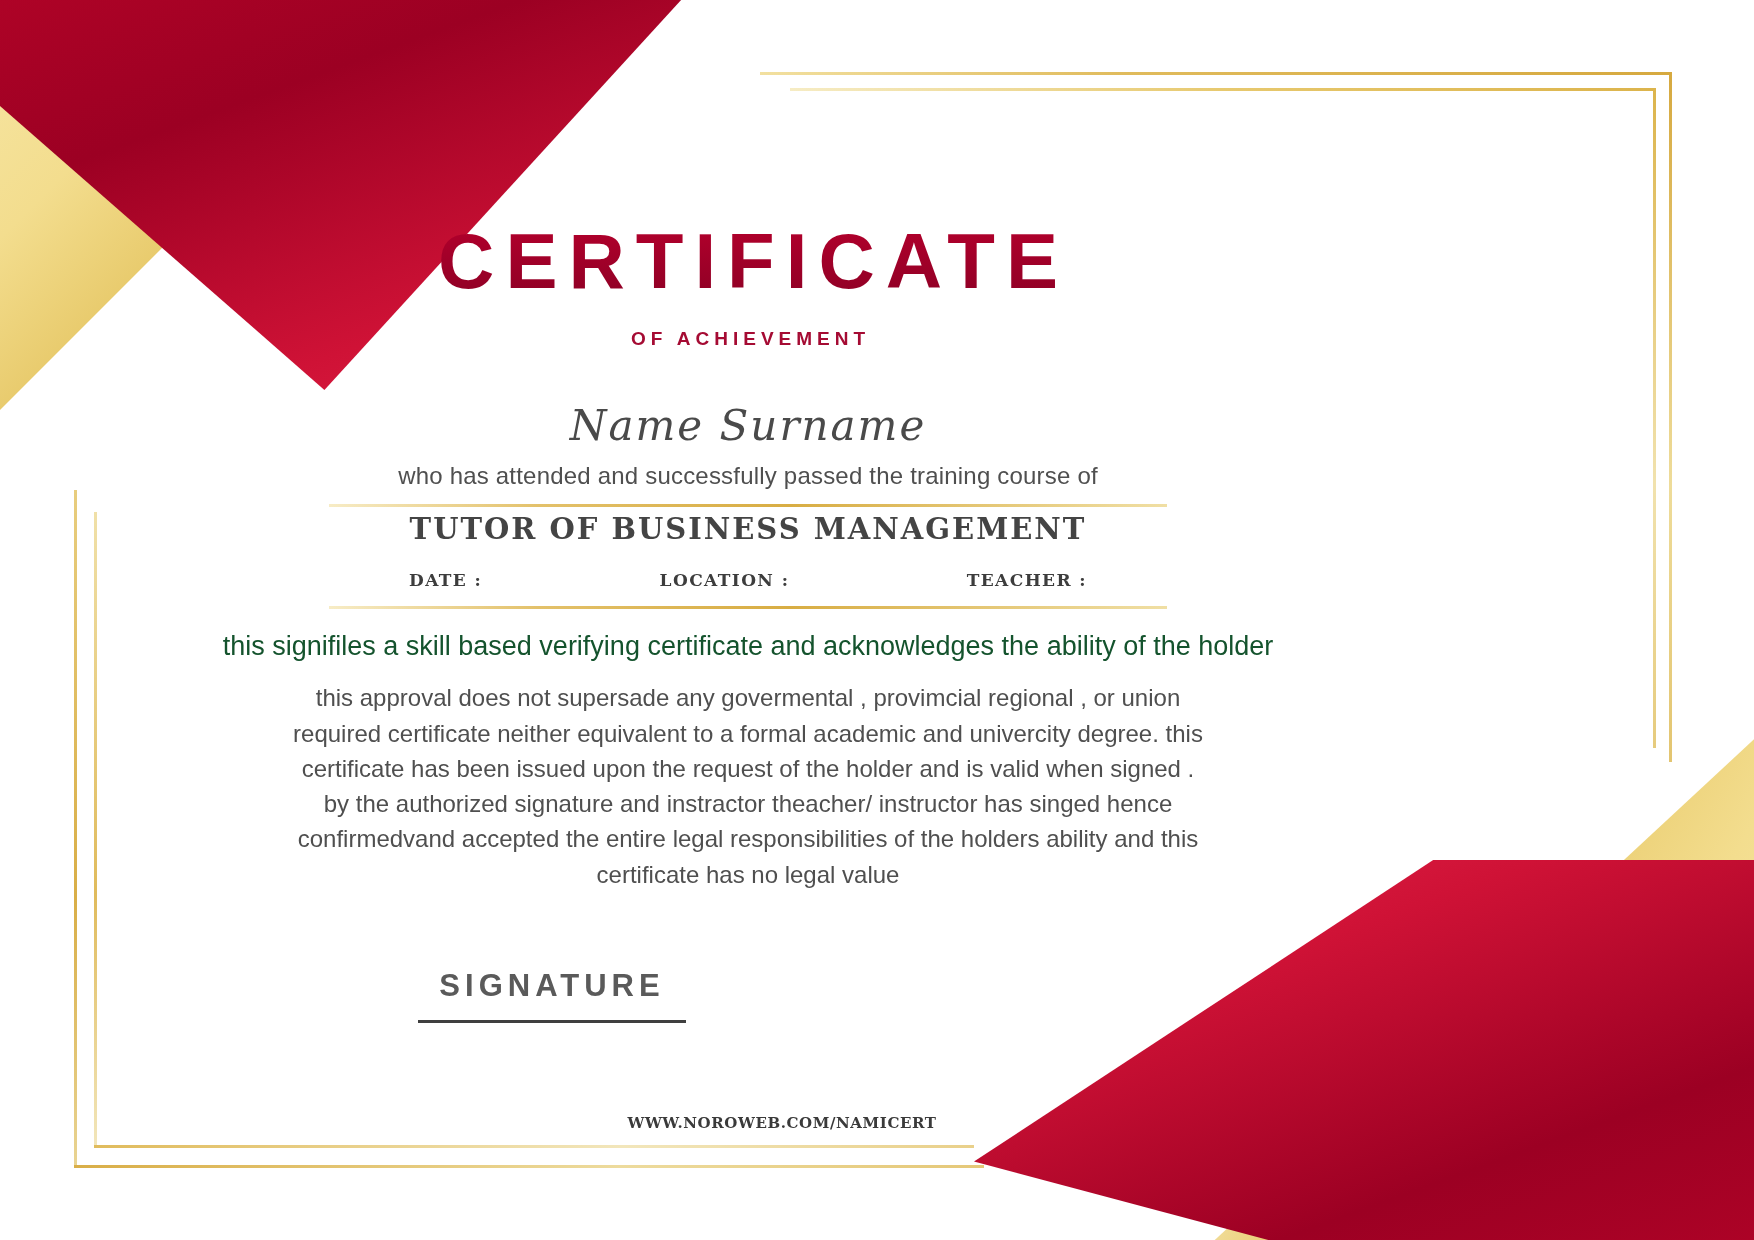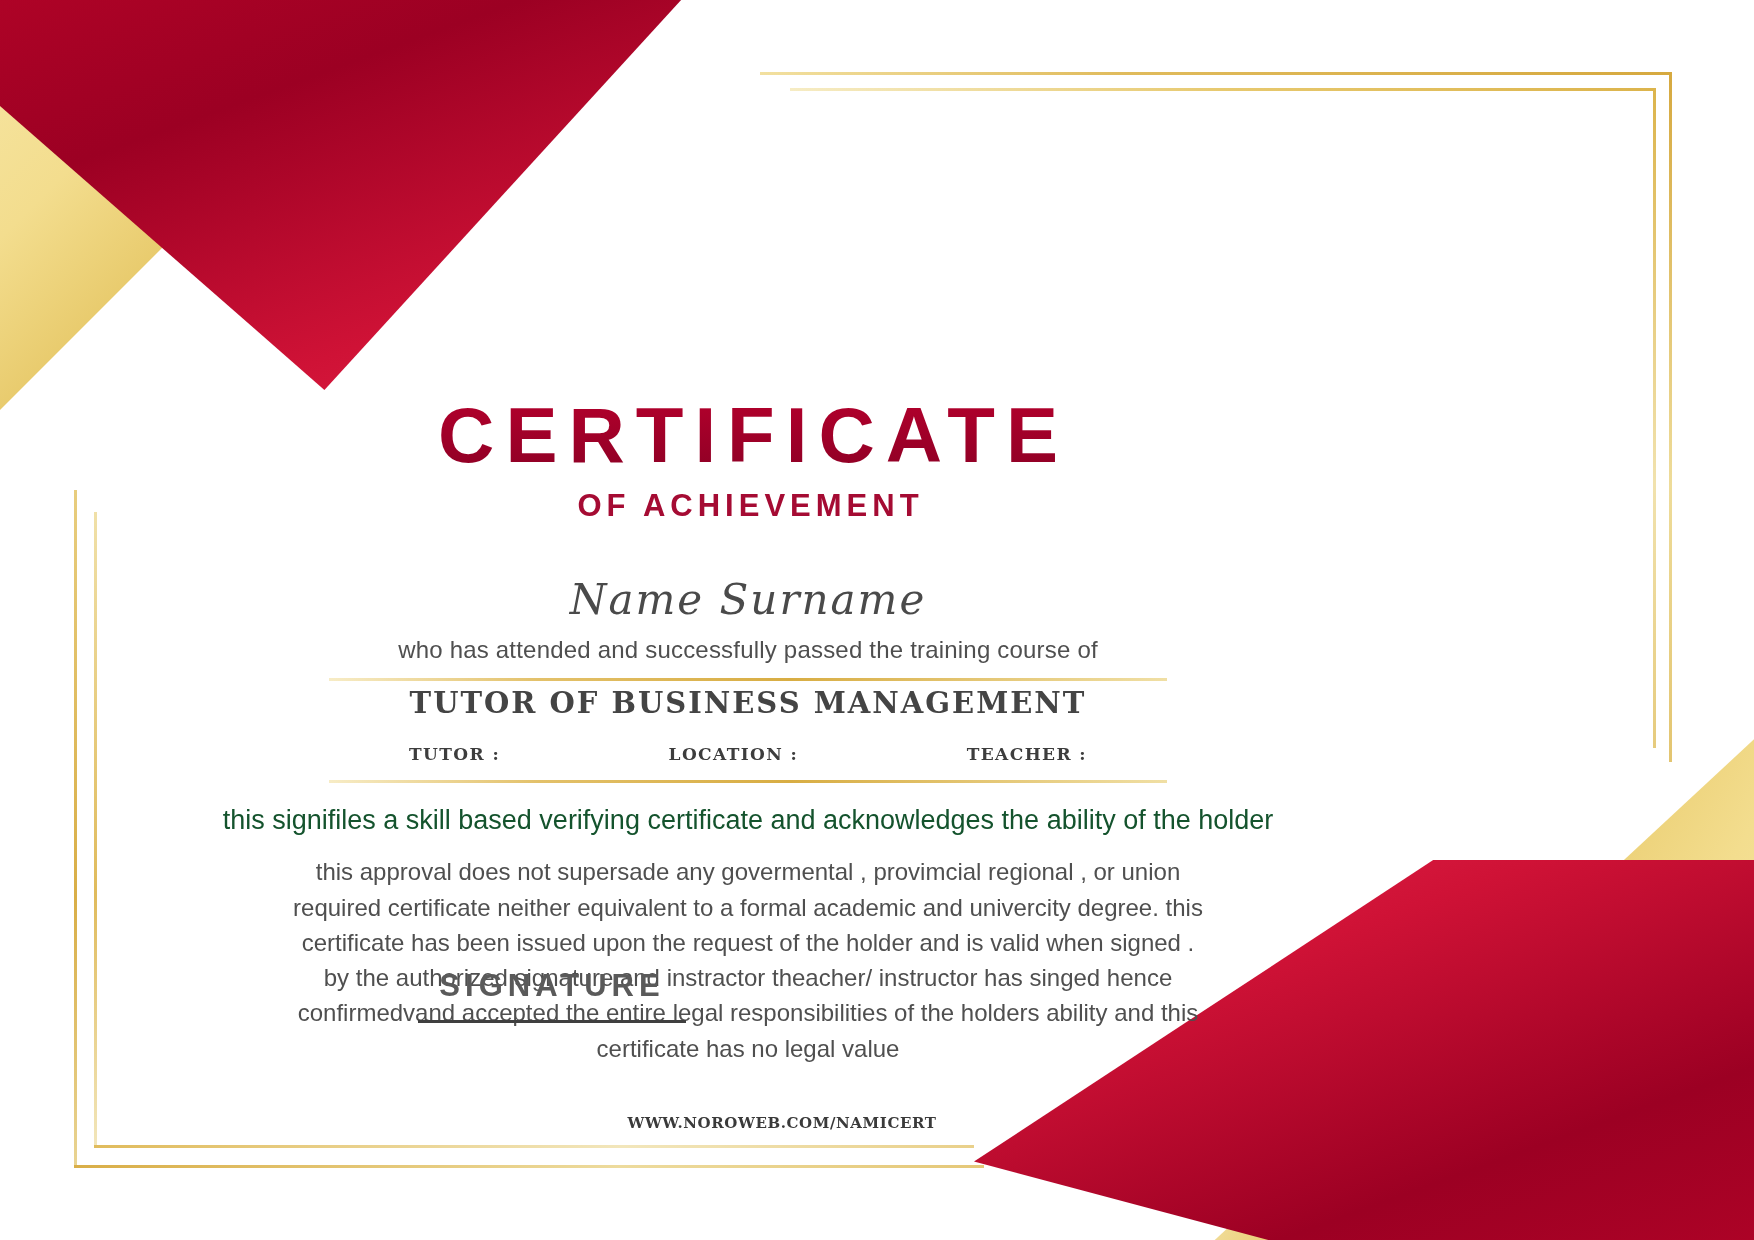--- a/index.html
+++ b/index.html
@@ -122,39 +122,38 @@
   }
 
   
   .content {
     position: absolute;
     top: 0; left: 0;
     width: 1496px; height: 1240px;
     display: flex;
     flex-direction: column;
     align-items: center;
-    justify-content: center;
   }
   .title {
     margin-top: 222px;
     font-size: 78px;
     font-weight: bold;
     letter-spacing: 11px;
     color: #a50b33;
     background: linear-gradient(180deg, #b3002c 0%, #8e0025 100%);
     -webkit-background-clip: text;
     background-clip: text;
     color: transparent;
     -webkit-text-fill-color: transparent;
     line-height: 1;
     text-indent: 11px;
   }
   .subtitle {
-    margin-top: 14px;
-    font-size: 31px;
+    margin-top: 28px;
+    font-size: 19px;
     font-weight: bold;
     letter-spacing: 5px;
     color: #a50b33;
     text-indent: 5px;
   }
   .recipient {
     margin-top: 52px;
     font-family: "DejaVu Serif", serif;
     font-style: italic;
     font-size: 42px;
@@ -274,21 +273,21 @@
     <div class="subtitle">OF ACHIEVEMENT</div>
 
     <div class="recipient">Name Surname</div>
     <div class="attended">who has attended and successfully passed the training course of</div>
 
     <div class="rule"></div>
 
     <div class="course">TUTOR  OF  BUSINESS  MANAGEMENT</div>
 
     <div class="meta-row">
-      <span>TUTOR  :</span>
+      <span>DATE  :</span>
       <span>LOCATION  :</span>
       <span>TEACHER  :</span>
     </div>
 
     <div class="rule2"></div>
 
     <div class="signifies">this signifiles a skill based verifying certificate and acknowledges the ability of the holder</div>
 
     <div class="legal">this approval does not supersade any govermental , provimcial regional , or union required certificate neither equivalent to a formal academic and univercity degree. this certificate has been issued upon the request of the holder and is valid when signed . by the authorized signature and instractor theacher/ instructor has singed hence confirmedvand accepted the entire legal responsibilities of the holders ability and this certificate has no legal value</div>
   </div>

